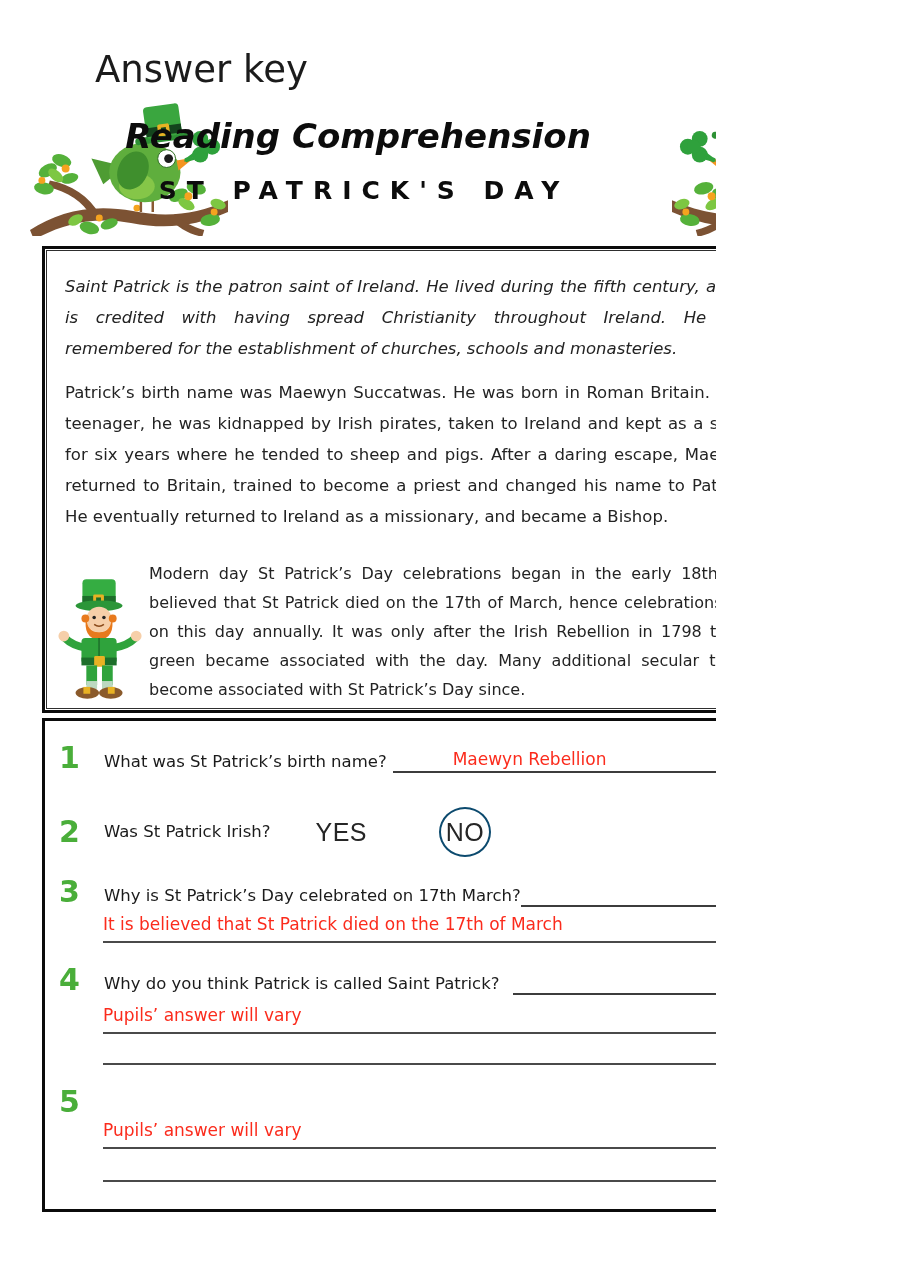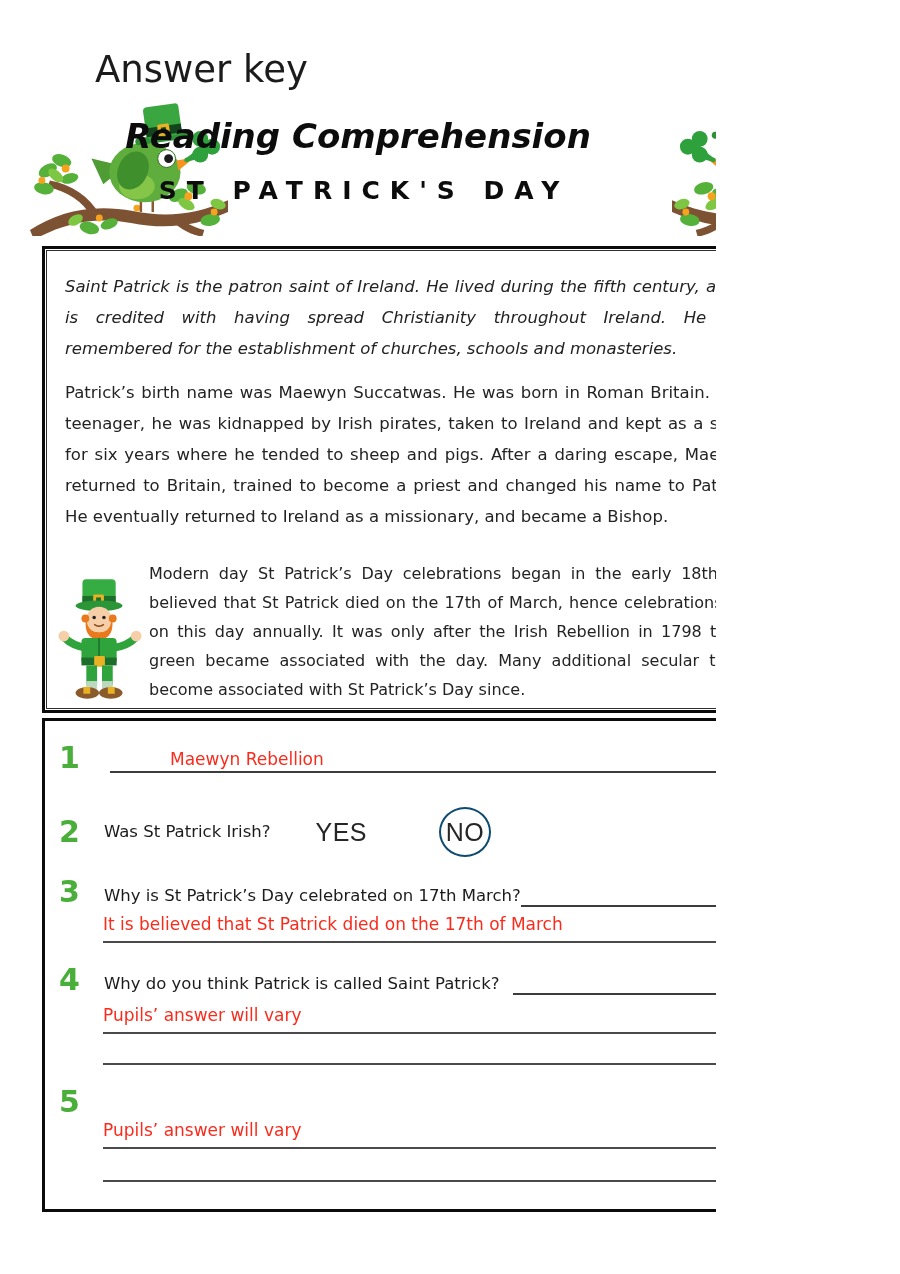--- a/index.html
+++ b/index.html
@@ -261,20 +261,21 @@
       </svg>
     </div>
 
     <p class="para p3">Modern day St Patrick’s Day celebrations began in the early 18th century. It is believed that St Patrick died on the 17th of March, hence celebrations are observed on this day annually. It was only after the Irish Rebellion in 1798 that the colour green became associated with the day. Many additional secular traditions have become associated with St Patrick’s Day since.</p>
   </div>
 
   <div class="questions-box">
 
     <div class="q-row" style="top:16px;height:36px;">
       <span class="q-num">1</span>
+      <span class="q-text">What was St Patrick’s birth name?</span>
       <span class="fill-line">
         <span class="red inline-ans">Maewyn Rebellion</span>
       </span>
     </div>
 
     <div class="q-row row-center" style="top:86px;height:50px;">
       <span class="q-num">2</span>
       <span class="q-text">Was St Patrick Irish?</span>
       <span class="opt opt-yes">YES</span>
       <span class="circle">

